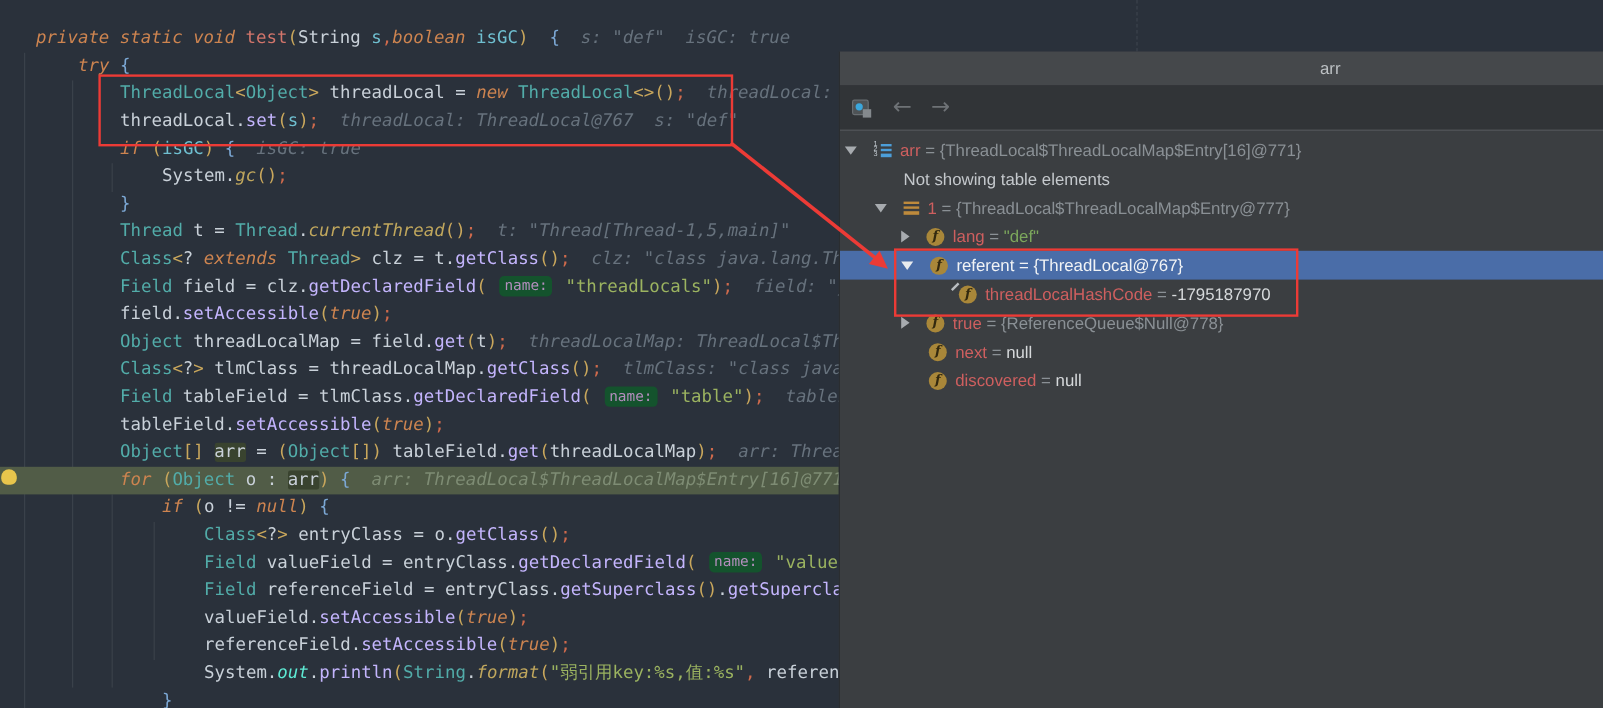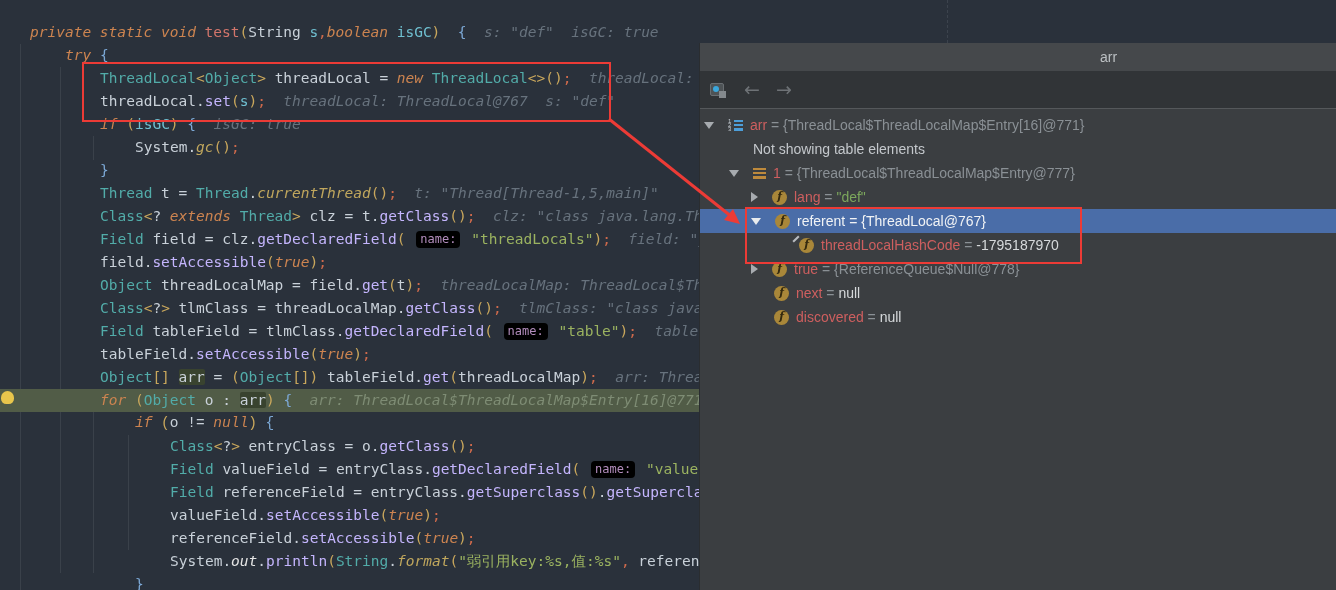--- a/index.html
+++ b/index.html
@@ -12,28 +12,28 @@
   #exec-line{position:absolute;left:0;top:389px;width:699px;height:23px;background:#515C47;}
   #code-lines{position:absolute;inset:0;font-size:14.5px;}
   .codeline{position:absolute;height:23px;line-height:23px;white-space:pre;}
   .tok-kw{color:#CD8450;font-style:italic}
   .tok-decl{color:#D2756B}
   .tok-cls{color:#52ACA9}
   .tok-par{color:#6FBFD0}
   .tok-var{color:#C9D1D9}
   .tok-call{color:#c4b5fd}
   .tok-calli{color:#C0A75D;font-style:italic}
-  .tok-fld{color:#e5e5e5;font-style:italic}
+  .tok-fld{color:#5eead4;font-style:italic}
   .tok-str{color:#9BB360}
   .tok-pun{color:#CF6A4C}
   .tok-p{color:#C9A75C}
   .tok-br{color:#7CA8D5}
   .tok-hint{color:#67727D;font-style:italic}
   .exec .tok-hint{color:#7E8C74}
-  .tok-chip{display:inline-block;background:#000000;color:#B48EBE;border-radius:4px;padding:0 4px;margin:0 2px;font-size:12px;line-height:17px;font-style:normal;vertical-align:1px;}
+  .tok-chip{display:inline-block;background:#14532d;color:#B48EBE;border-radius:4px;padding:0 4px;margin:0 2px;font-size:12px;line-height:17px;font-style:normal;vertical-align:1px;}
   .tok-box{background:#39432F;color:#C9D1D9;border-radius:2px;}
   #bulb{position:absolute;left:1px;top:391px;width:13px;height:13px;background:#E8C64C;border-radius:50% 50% 40% 40%;box-shadow:0 13px 0 -10px #8E9399;}
 
   
   #panel{position:absolute;left:699px;top:43px;right:0;bottom:0;background:#3B3E41;border-left:1px solid #2A2D30;font-family:"Liberation Sans",sans-serif;}
   #panel-title{height:28px;background:#45484B;color:#BCC0C3;font-size:14px;line-height:28px;}
   #panel-title span{padding-left:400px;}
   #panel-toolbar{height:37px;background:#313437;border-bottom:1px solid #55585B;display:flex;align-items:center;padding-left:10px;gap:16px;}
   .nav-arrow{color:#6E7276;font-size:19px;line-height:19px;font-family:"DejaVu Sans",sans-serif;cursor:default;}
   #inspect-icon{position:relative;width:18px;height:16px;}
@@ -95,21 +95,21 @@
         <div class="codeline" style="left: 100px; top: 182px;"><span class="tok-cls">Thread </span><span class="tok-var">t = </span><span class="tok-cls">Thread</span><span class="tok-var">.</span><span class="tok-calli">currentThread</span><span class="tok-p">()</span><span class="tok-pun">;</span><span class="tok-hint">  t: "Thread[Thread-1,5,main]"</span></div>
         <div class="codeline" style="left: 100px; top: 205px;"><span class="tok-cls">Class</span><span class="tok-p">&lt;</span><span class="tok-var">? </span><span class="tok-kw">extends </span><span class="tok-cls">Thread</span><span class="tok-p">&gt; </span><span class="tok-var">clz = t.</span><span class="tok-call">getClass</span><span class="tok-p">()</span><span class="tok-pun">;</span><span class="tok-hint">  clz: "class java.lang.Thread"</span></div>
         <div class="codeline" style="left: 100px; top: 228px;"><span class="tok-cls">Field </span><span class="tok-var">field = clz.</span><span class="tok-call">getDeclaredField</span><span class="tok-p">( </span><span class="tok-chip">name:</span><span class="tok-str"> "threadLocals"</span><span class="tok-p">)</span><span class="tok-pun">;</span><span class="tok-hint">  field: "java.lang.Thread.threadLocals"</span></div>
         <div class="codeline" style="left: 100px; top: 251px;"><span class="tok-var">field.</span><span class="tok-call">setAccessible</span><span class="tok-p">(</span><span class="tok-kw">true</span><span class="tok-p">)</span><span class="tok-pun">;</span></div>
         <div class="codeline" style="left: 100px; top: 274px;"><span class="tok-cls">Object </span><span class="tok-var">threadLocalMap = field.</span><span class="tok-call">get</span><span class="tok-p">(</span><span class="tok-var">t</span><span class="tok-p">)</span><span class="tok-pun">;</span><span class="tok-hint">  threadLocalMap: ThreadLocal$ThreadLocalMap@778</span></div>
         <div class="codeline" style="left: 100px; top: 297px;"><span class="tok-cls">Class</span><span class="tok-p">&lt;</span><span class="tok-var">?</span><span class="tok-p">&gt; </span><span class="tok-var">tlmClass = threadLocalMap.</span><span class="tok-call">getClass</span><span class="tok-p">()</span><span class="tok-pun">;</span><span class="tok-hint">  tlmClass: "class java.lang.ThreadLocal$ThreadLocalMap"</span></div>
         <div class="codeline" style="left: 100px; top: 320px;"><span class="tok-cls">Field </span><span class="tok-var">tableField = tlmClass.</span><span class="tok-call">getDeclaredField</span><span class="tok-p">( </span><span class="tok-chip">name:</span><span class="tok-str"> "table"</span><span class="tok-p">)</span><span class="tok-pun">;</span><span class="tok-hint">  tableField: "java.lang.ThreadLocal$ThreadLocalMap.table"</span></div>
         <div class="codeline" style="left: 100px; top: 343px;"><span class="tok-var">tableField.</span><span class="tok-call">setAccessible</span><span class="tok-p">(</span><span class="tok-kw">true</span><span class="tok-p">)</span><span class="tok-pun">;</span></div>
         <div class="codeline" style="left: 100px; top: 366px;"><span class="tok-cls">Object</span><span class="tok-p">[] </span><span class="tok-box">arr</span><span class="tok-var"> = </span><span class="tok-p">(</span><span class="tok-cls">Object</span><span class="tok-p">[])</span><span class="tok-var"> tableField.</span><span class="tok-call">get</span><span class="tok-p">(</span><span class="tok-var">threadLocalMap</span><span class="tok-p">)</span><span class="tok-pun">;</span><span class="tok-hint">  arr: ThreadLocal$ThreadLocalMap$Entry[16]@771</span></div>
         <div class="codeline exec" style="left: 100px; top: 389px;"><span class="tok-kw">for </span><span class="tok-p">(</span><span class="tok-cls">Object</span><span class="tok-var"> o : </span><span class="tok-box">arr</span><span class="tok-p">) </span><span class="tok-br">{</span><span class="tok-hint">  arr: ThreadLocal$ThreadLocalMap$Entry[16]@771</span></div>
-        <div class="codeline" style="left: 135px; top: 412px; font-family: Liberation Mono, monospace;"><span class="tok-kw">if </span><span class="tok-p">(</span><span class="tok-var">o != </span><span class="tok-kw">null</span><span class="tok-p">) </span><span class="tok-br">{</span></div>
+        <div class="codeline" style="left: 135px; top: 412px;"><span class="tok-kw">if </span><span class="tok-p">(</span><span class="tok-var">o != </span><span class="tok-kw">null</span><span class="tok-p">) </span><span class="tok-br">{</span></div>
         <div class="codeline" style="left: 170px; top: 435px;"><span class="tok-cls">Class</span><span class="tok-p">&lt;</span><span class="tok-var">?</span><span class="tok-p">&gt; </span><span class="tok-var">entryClass = o.</span><span class="tok-call">getClass</span><span class="tok-p">()</span><span class="tok-pun">;</span></div>
         <div class="codeline" style="left: 170px; top: 458px;"><span class="tok-cls">Field </span><span class="tok-var">valueField = entryClass.</span><span class="tok-call">getDeclaredField</span><span class="tok-p">( </span><span class="tok-chip">name:</span><span class="tok-str"> "value"</span><span class="tok-p">)</span><span class="tok-pun">;</span></div>
         <div class="codeline" style="left: 170px; top: 481px;"><span class="tok-cls">Field </span><span class="tok-var">referenceField = entryClass.</span><span class="tok-call">getSuperclass</span><span class="tok-p">()</span><span class="tok-var">.</span><span class="tok-call">getSuperclass</span><span class="tok-p">()</span><span class="tok-var">.</span><span class="tok-call">getDeclaredField</span><span class="tok-p">( </span><span class="tok-chip">name:</span><span class="tok-str"> "referent"</span><span class="tok-p">)</span><span class="tok-pun">;</span></div>
         <div class="codeline" style="left: 170px; top: 504px;"><span class="tok-var">valueField.</span><span class="tok-call">setAccessible</span><span class="tok-p">(</span><span class="tok-kw">true</span><span class="tok-p">)</span><span class="tok-pun">;</span></div>
         <div class="codeline" style="left: 170px; top: 527px;"><span class="tok-var">referenceField.</span><span class="tok-call">setAccessible</span><span class="tok-p">(</span><span class="tok-kw">true</span><span class="tok-p">)</span><span class="tok-pun">;</span></div>
         <div class="codeline" style="left: 170px; top: 550px;"><span class="tok-var">System.</span><span class="tok-fld">out</span><span class="tok-var">.</span><span class="tok-call">println</span><span class="tok-p">(</span><span class="tok-cls">String</span><span class="tok-var">.</span><span class="tok-calli">format</span><span class="tok-p">(</span><span class="tok-str">"弱引用key:%s,值:%s"</span><span class="tok-pun">,</span><span class="tok-var"> referenceField.</span><span class="tok-call">get</span><span class="tok-p">(</span><span class="tok-var">o</span><span class="tok-p">)</span><span class="tok-pun">,</span><span class="tok-var"> valueField.</span><span class="tok-call">get</span><span class="tok-p">(</span><span class="tok-var">o</span><span class="tok-p">))</span><span class="tok-pun">;</span></div>
         <div class="codeline" style="left: 135px; top: 573px;"><span class="tok-br">}</span></div>
       </div>
   </div>
 

